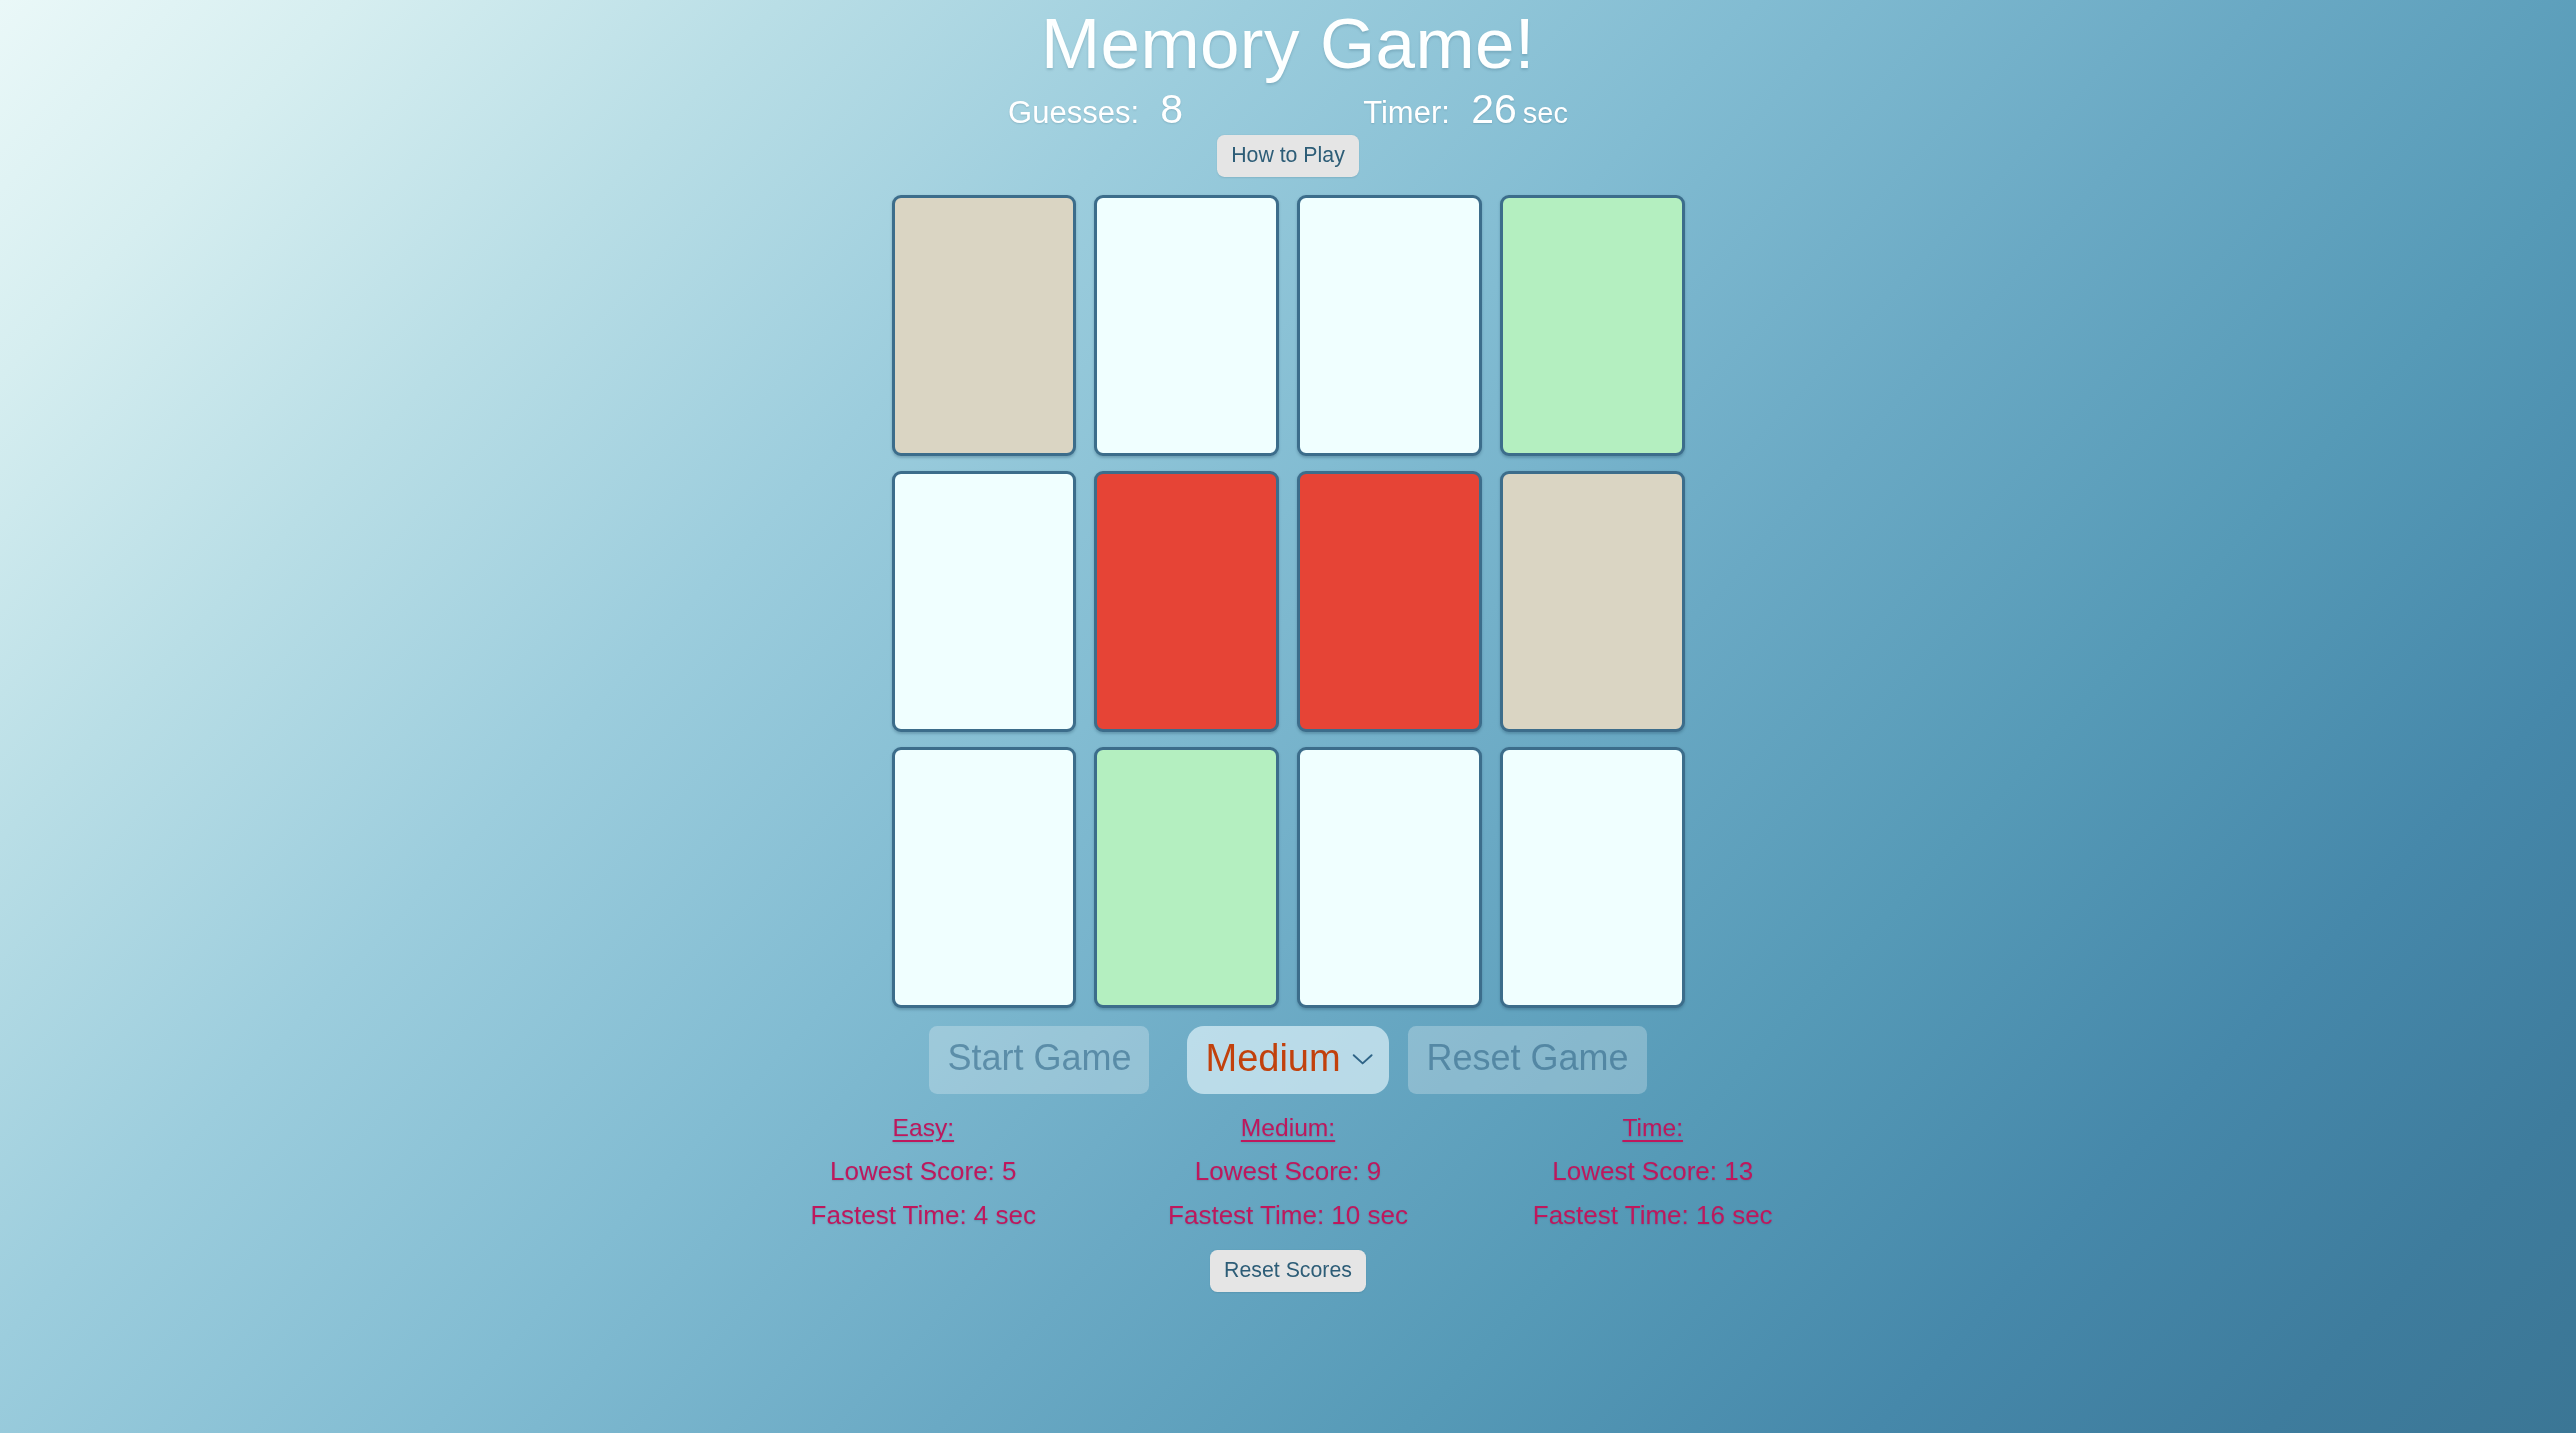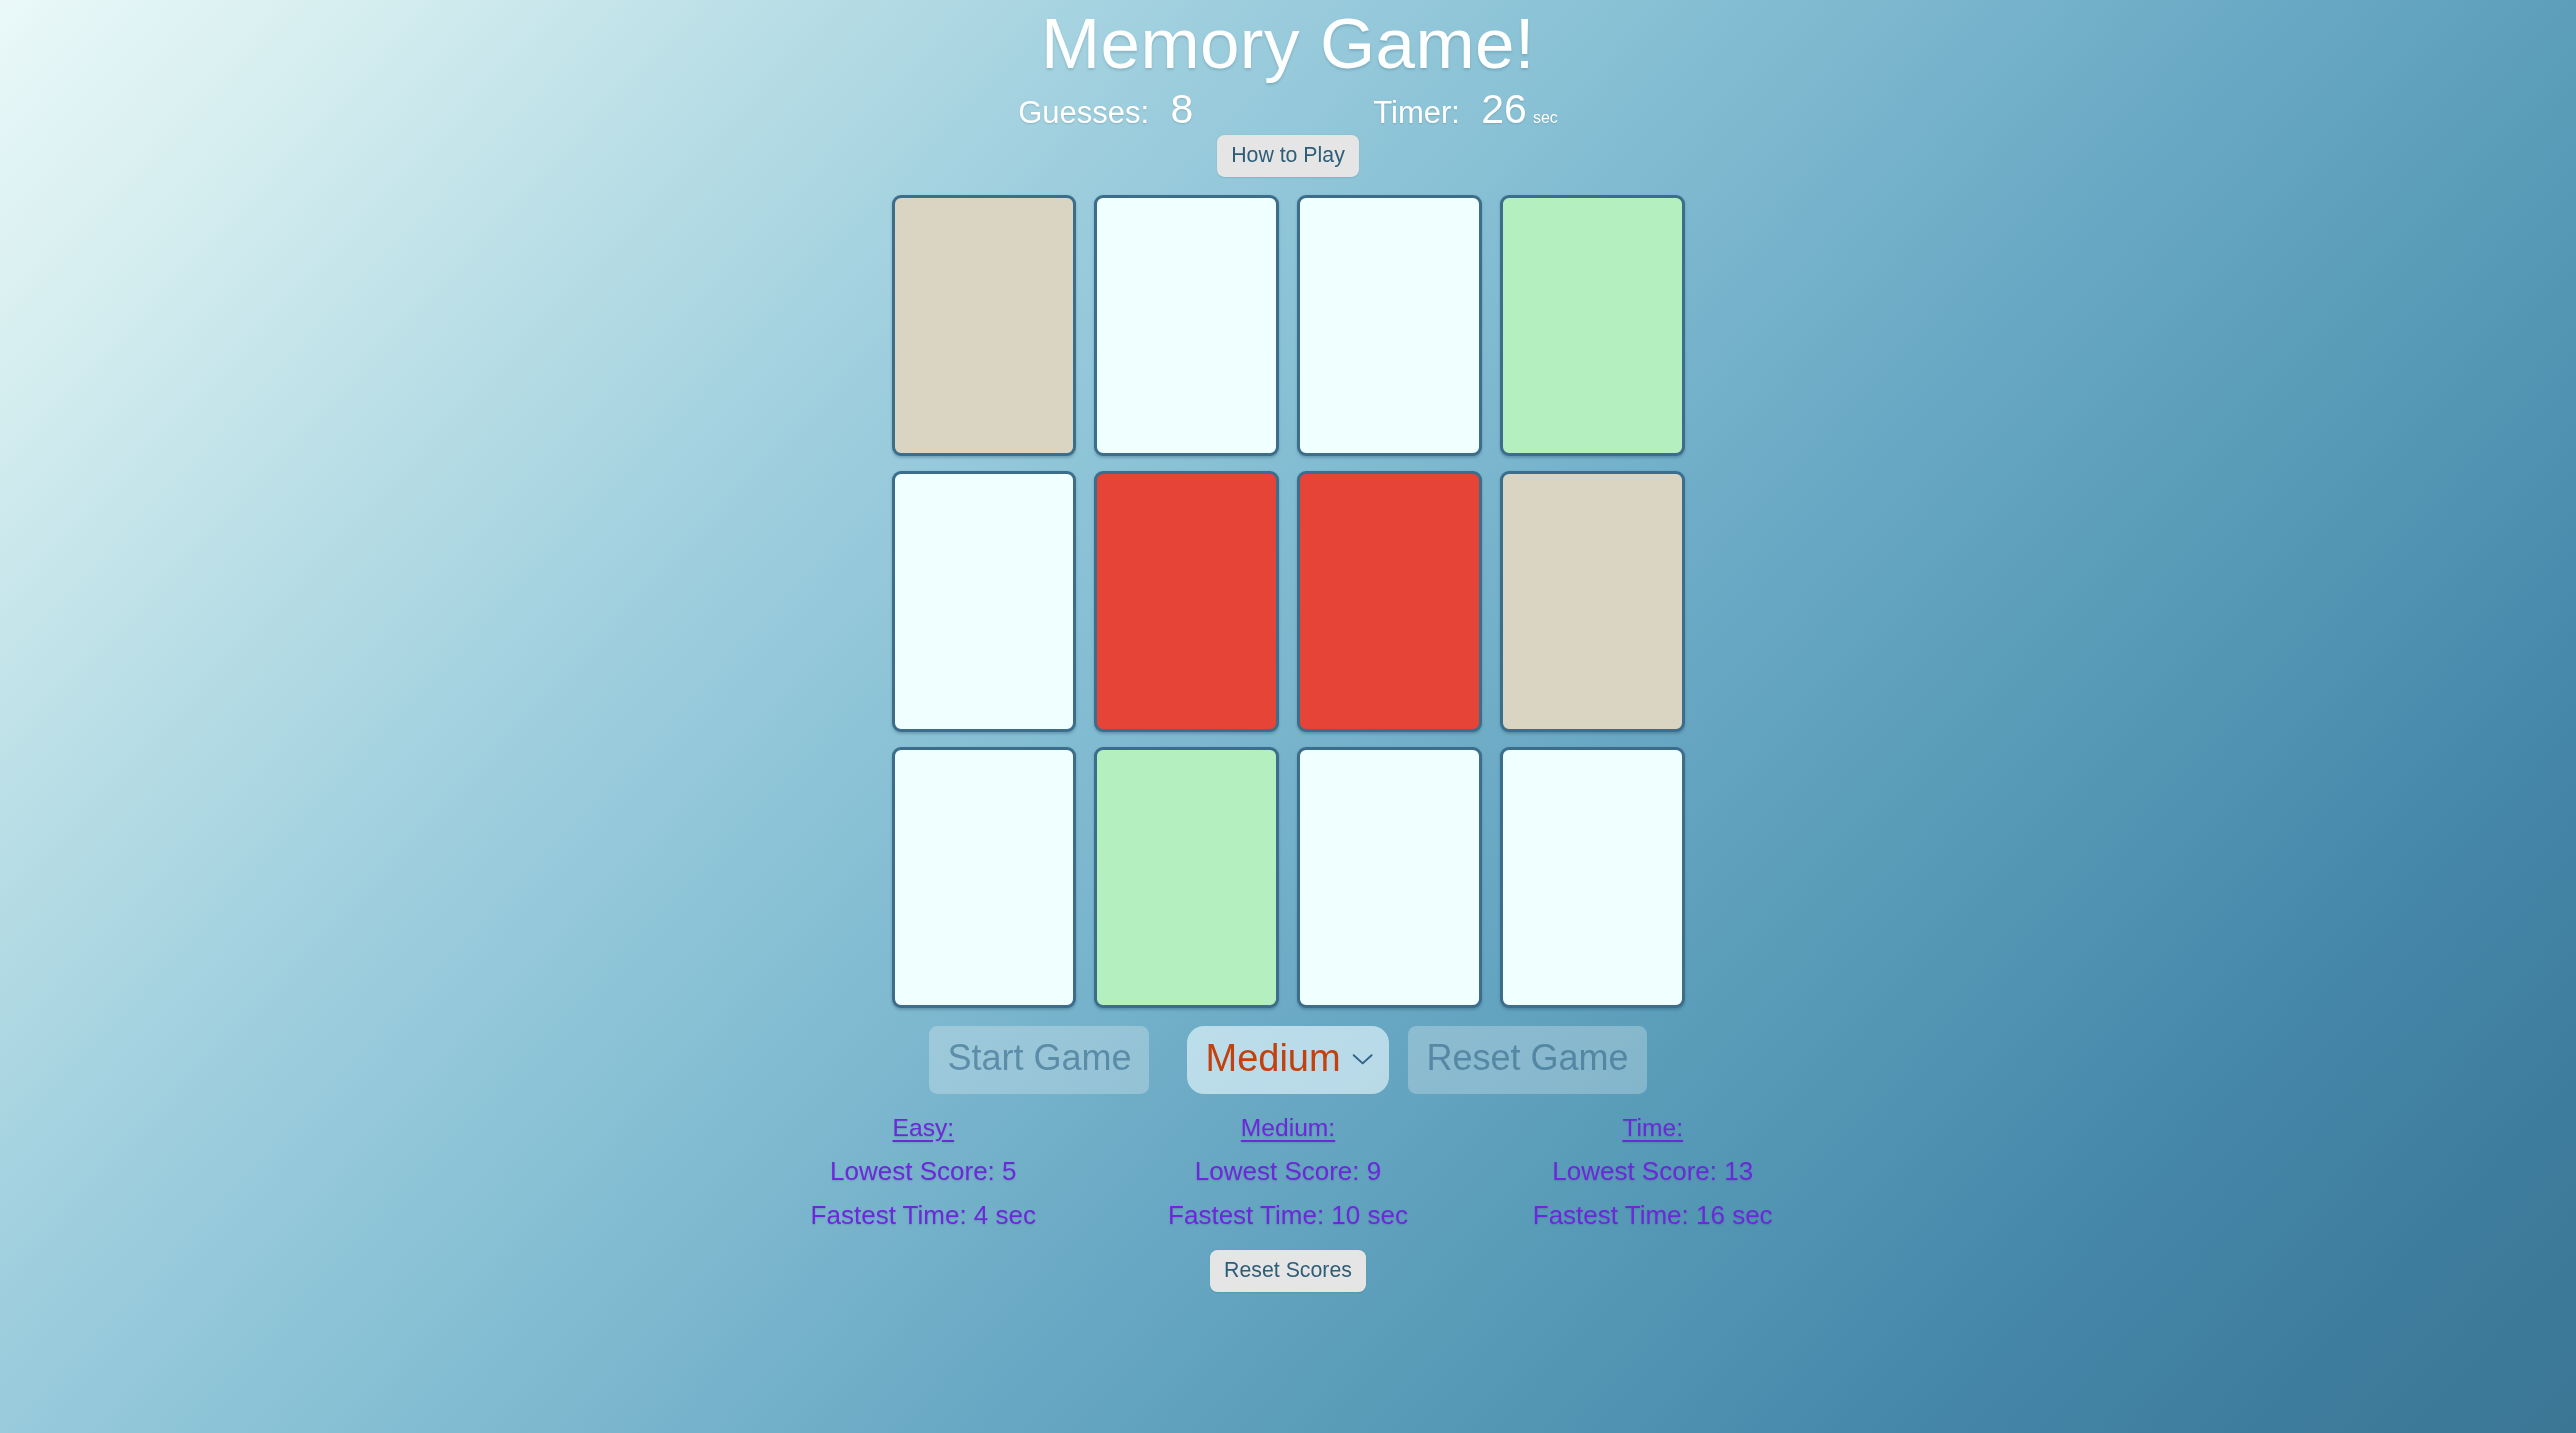--- a/index.html
+++ b/index.html
@@ -63,21 +63,21 @@
   .stat-label {
     font-size: 31px;
     line-height: 1;
   }
   .stat-value {
     font-size: 41px;
     line-height: 1;
     margin-left: 21.3px;
   }
   .stat-unit {
-    font-size: 16px;
+    font-size: 29px;
     line-height: 1;
     margin-left: 6px;
   }
   .stat-gap { width: 156px; }
 
   
   .howto-wrap {
     margin-top: 4.9px;
   }
   .pill-btn {
@@ -158,21 +158,21 @@
     pointer-events: none;
     display: block;
   }
 
   
   .scores {
     margin-top: 21.3px;
     display: flex;
     justify-content: center;
     gap: 19.7px;
-    color: #6d28d9;
+    color: #be185d;
     text-shadow: 0 0.8px 1.6px rgba(20,60,85,0.18);
   }
   .score-col {
     width: 345px;
     text-align: center;
   }
   .score-head {
     font-size: 24.6px;
     line-height: 1;
     text-decoration: underline;

